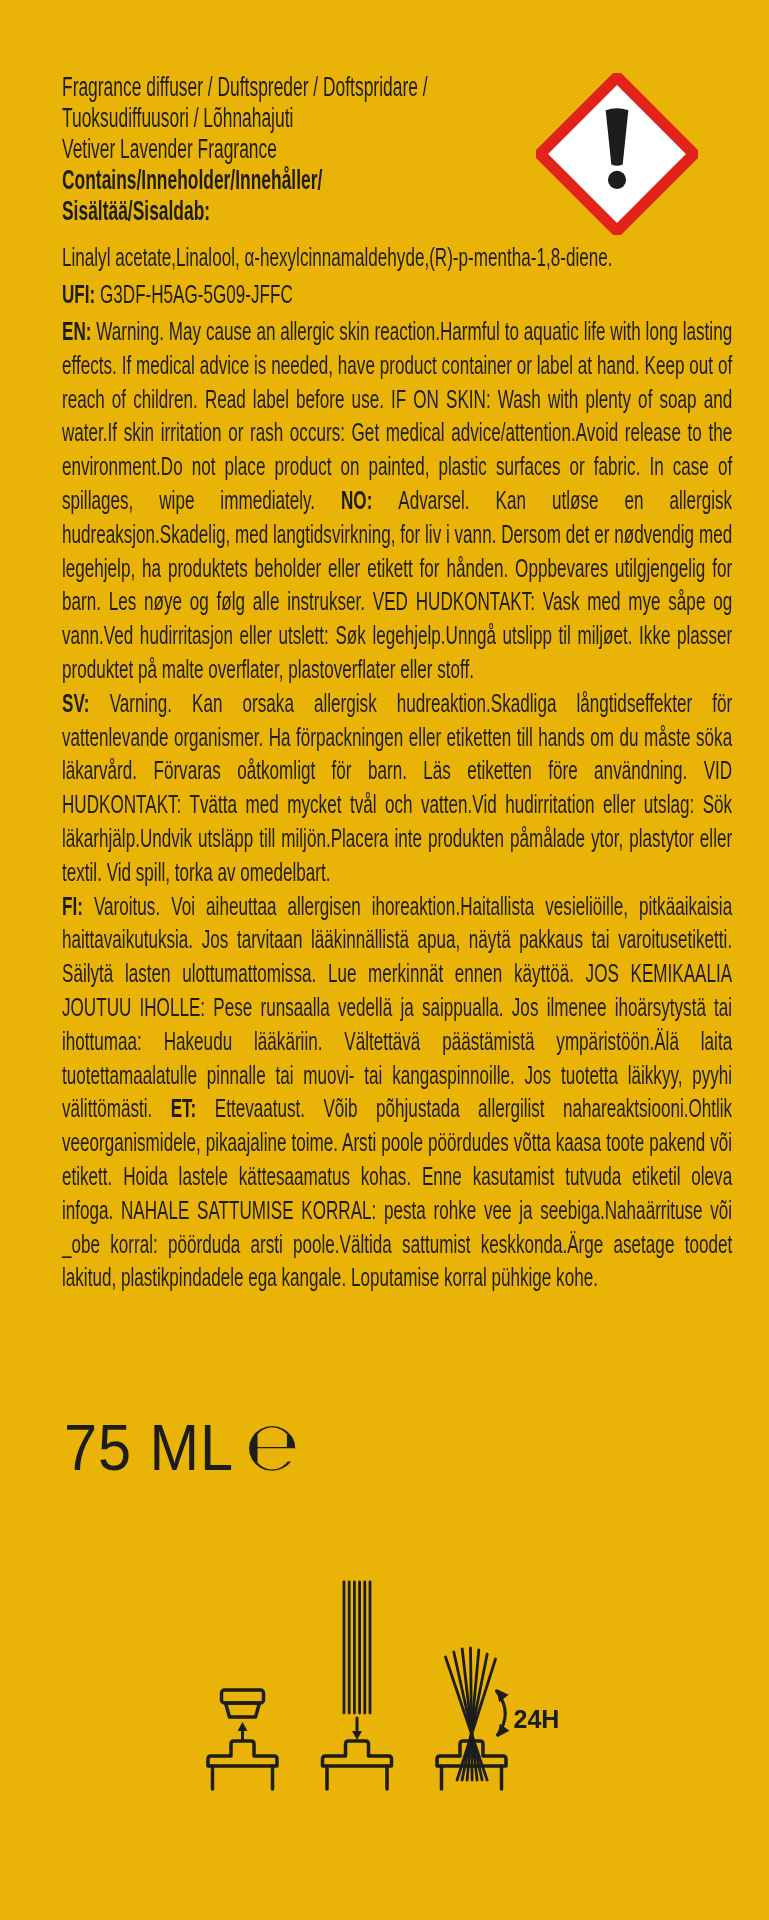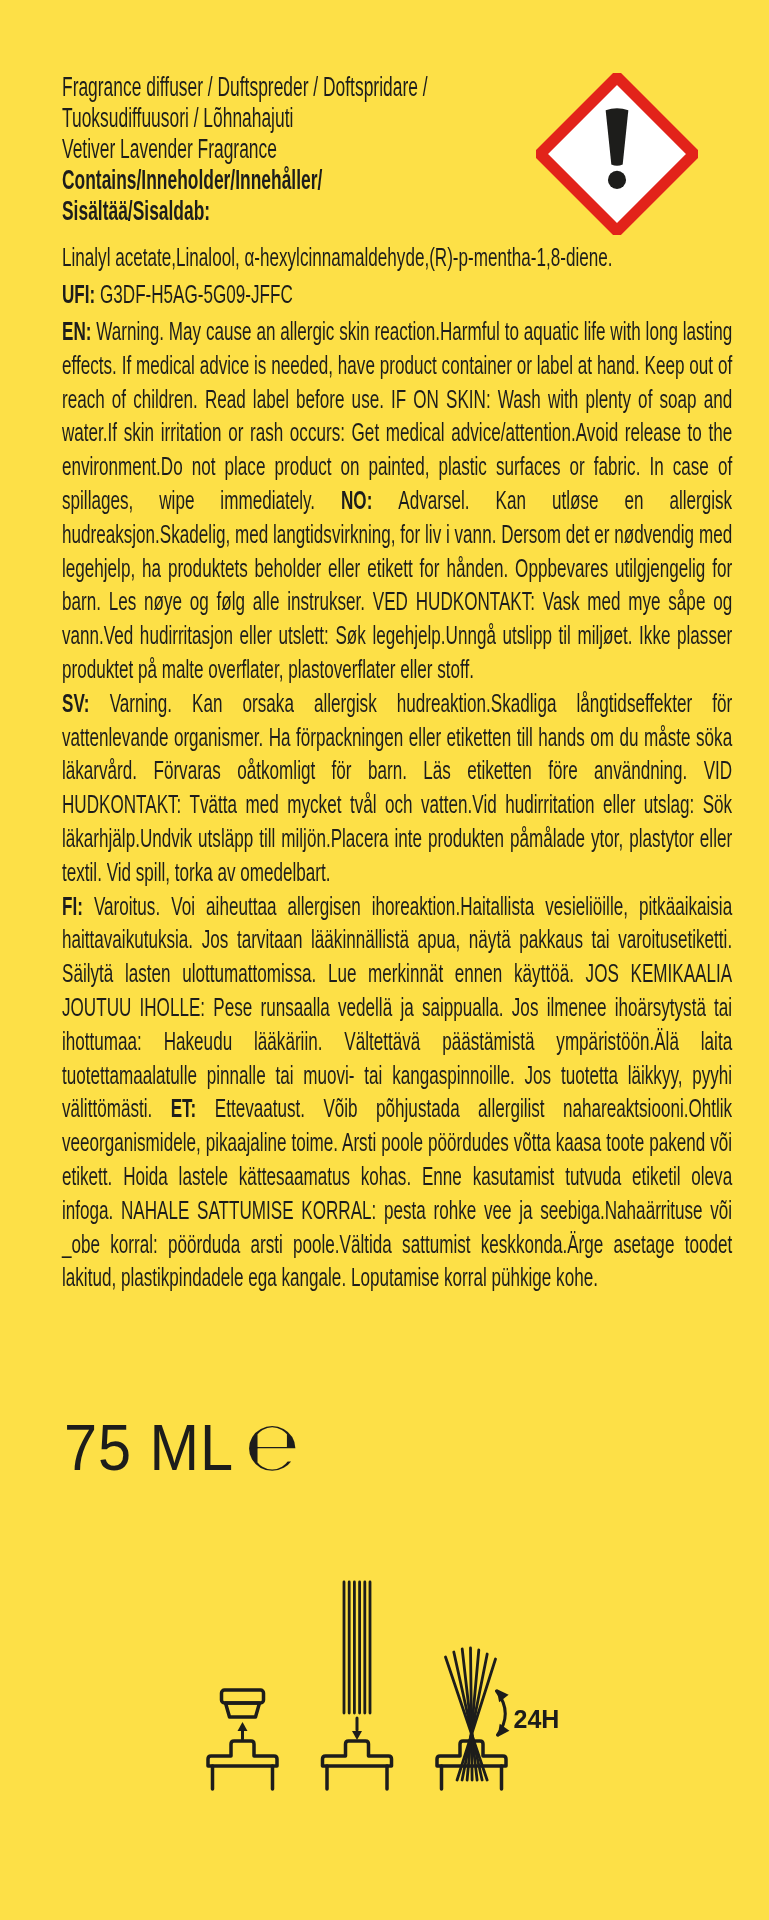--- a/index.html
+++ b/index.html
@@ -1,17 +1,17 @@
 <!DOCTYPE html>
 <html><head>
 <meta charset="utf-8">
 <style>
   html,body { margin:0; padding:0; background:#fff; }
   .sheet {
-    position:relative; width:769px; height:1920px; background:#fde047;
+    position:relative; width:769px; height:1920px; background:#eab308;
     font-family:"Liberation Sans", sans-serif; color:#1d1d1b; overflow:hidden;
   }
   .cond { transform-origin:0 0; }
 
   .header {
     position:absolute; left:62px; top:72px;
     font-size:27px; line-height:31px; white-space:nowrap;
     transform:scaleX(.645); width:980px;
   }
   .header .bold-line { font-weight:bold; }

